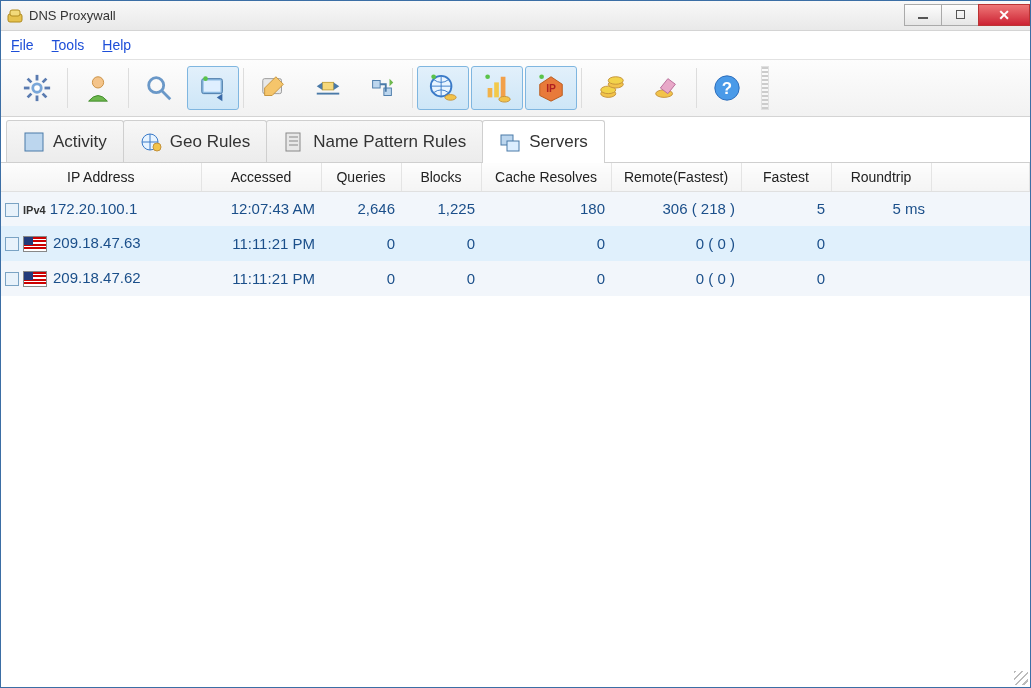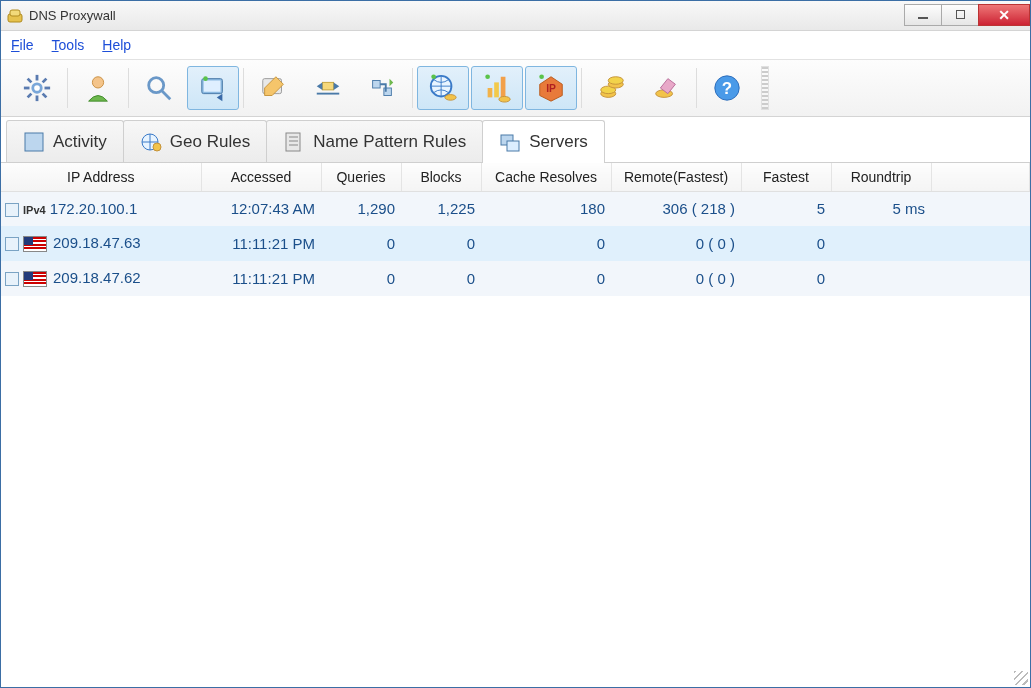--- a/index.html
+++ b/index.html
@@ -267,21 +267,21 @@
           <th>Remote(Fastest)</th>
           <th>Fastest</th>
           <th>Roundtrip</th>
           <th></th>
         </tr>
       </thead>
       <tbody id="table-body">
       <tr class="striped-odd">
             <td class="ip-cell"><span class="row-ico"></span><span class="ipv4-badge">IPv4</span><span class="ip-text">172.20.100.1</span></td>
             <td>12:07:43 AM</td>
-            <td>1,290</td>
+            <td>2,646</td>
             <td>1,225</td>
             <td>180</td>
             <td>306  ( 218 )</td>
             <td>5</td>
             <td>5 ms</td>
             <td></td>
           </tr>
           <tr class="highlight">
             <td class="ip-cell"><span class="row-ico"></span><span class="flag flag-us"></span><span class="ip-text">209.18.47.63</span></td>
             <td>11:11:21 PM</td>

